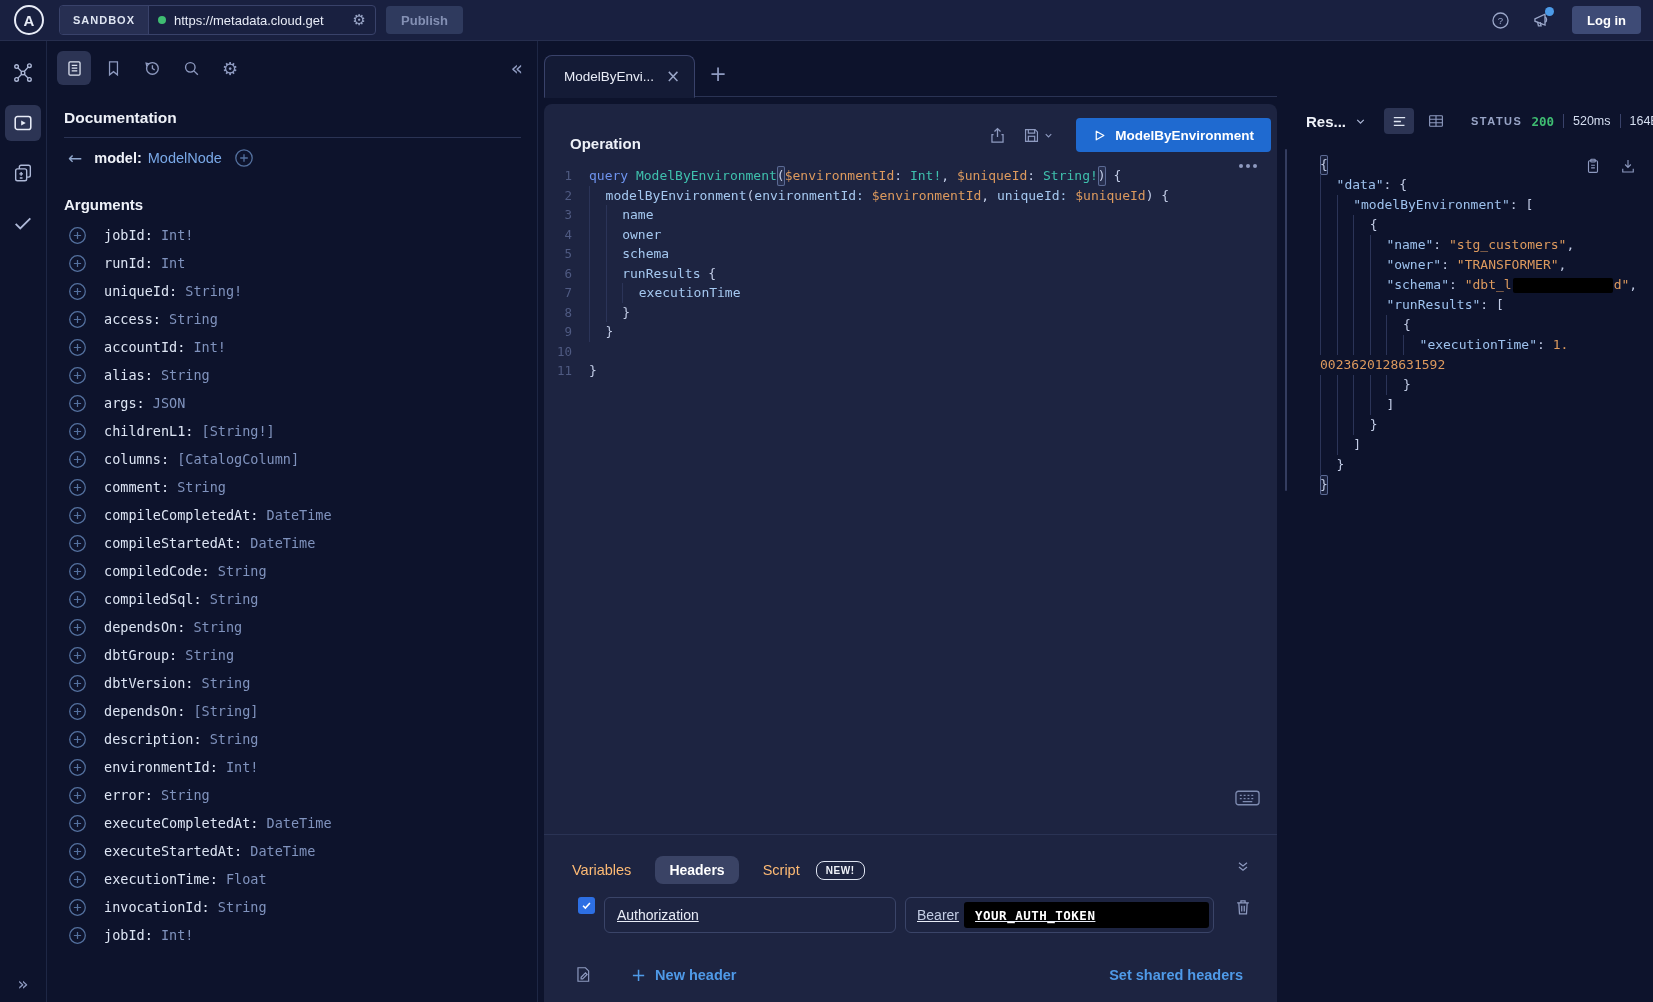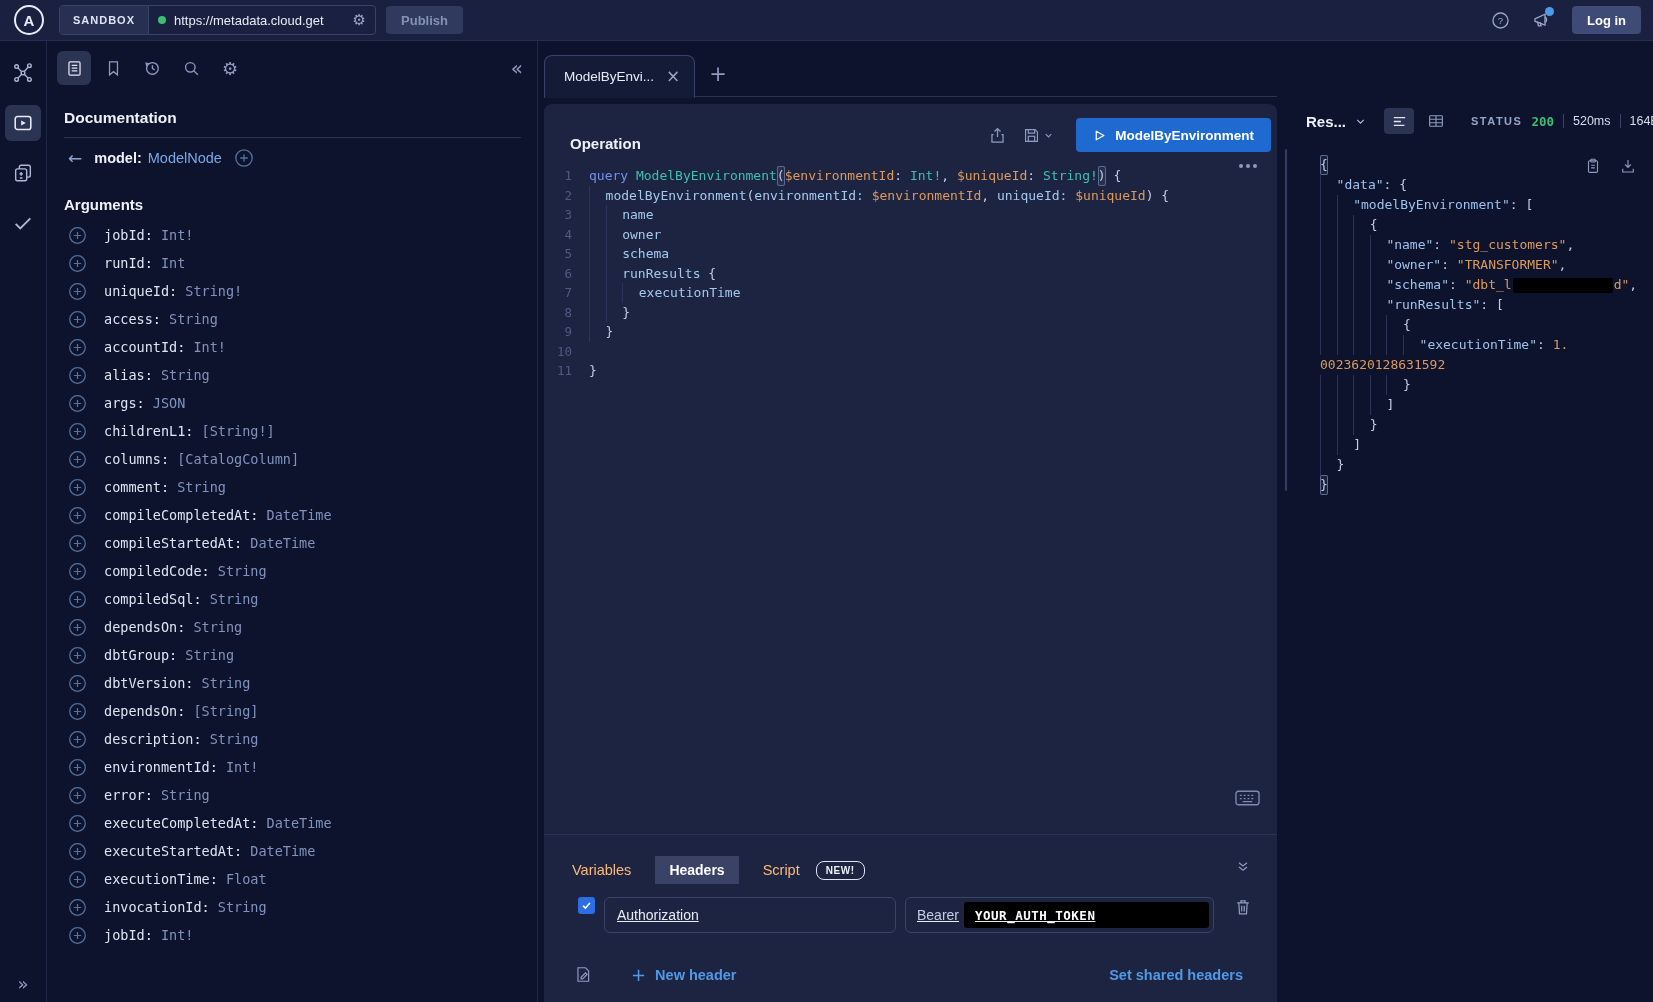--- a/index.html
+++ b/index.html
@@ -87,21 +87,21 @@
   .tok-num{color:#dd9a5e;}
   .tok-hl{box-shadow:inset 0 0 0 1px #5b6a94;background:rgba(91,106,148,.16);border-radius:2px;}
   .tok-redact{display:inline-block;width:100px;height:15px;background:#000;border-radius:2px;align-self:center;margin:0 1px;}
 
   .kbd-icon{position:absolute;right:17px;top:686px;color:#7e8bb0;}
   .card-divider{position:absolute;left:0;right:0;top:730px;height:1px;background:#2a3354;}
 
   .bottom-panel{position:absolute;left:0;right:0;top:731px;bottom:0;}
   .bp-tabs{display:flex;align-items:center;gap:24px;padding:21px 0 0 28px;}
   .bp-tab{color:#fdba74;font-size:14.5px;}
-  .bp-tab-active{background:#3a4365;color:#fff;font-weight:bold;padding:6px 14px;border-radius:0;font-size:14px;}
+  .bp-tab-active{background:#3a4365;color:#fff;font-weight:bold;padding:6px 14px;border-radius:8px;font-size:14px;}
   .new-badge{border:1.5px solid #dfe5f2;border-radius:8px;padding:3px 9px;font-size:10px;font-weight:bold;letter-spacing:.6px;color:#eef1f8;margin-left:-8px;}
   .bp-collapse{position:absolute;right:26px;top:24px;color:#8e9ac0;}
   .header-row{display:flex;align-items:flex-start;margin:13px 0 12px 28px;text-decoration:underline;}
   .checkbox{flex:none;width:17px;height:17px;background:#2d6fe3;border-radius:3px;display:flex;align-items:center;justify-content:center;margin-left:6px;}
   .key-input{margin-left:9px;width:292px;height:36px;box-sizing:border-box;background:transparent;border:1px solid #3a4468;border-radius:6px;color:#e8ecf7;font-size:14px;padding:0 12px;font-family:"Liberation Sans",sans-serif;outline:none;}
   .value-field{margin-left:9px;width:309px;height:36px;box-sizing:border-box;border:1px solid #3a4468;border-radius:6px;display:flex;align-items:center;padding:0 4px 0 11px;gap:5px;}
   .bearer{color:#c3cde4;font-size:14px;flex:none;}
   .token-box{flex:1;background:#000;border-radius:3px;height:26px;display:flex;align-items:center;padding:0 11px;color:#fff;font-family:"DejaVu Sans Mono","Liberation Mono",monospace;font-weight:bold;font-size:12.5px;letter-spacing:.5px;overflow:hidden;}
   .trash-btn{margin-left:19px;color:#8e9ac0;}
   .bp-footer{display:flex;align-items:center;margin:32px 34px 0 30px;}

